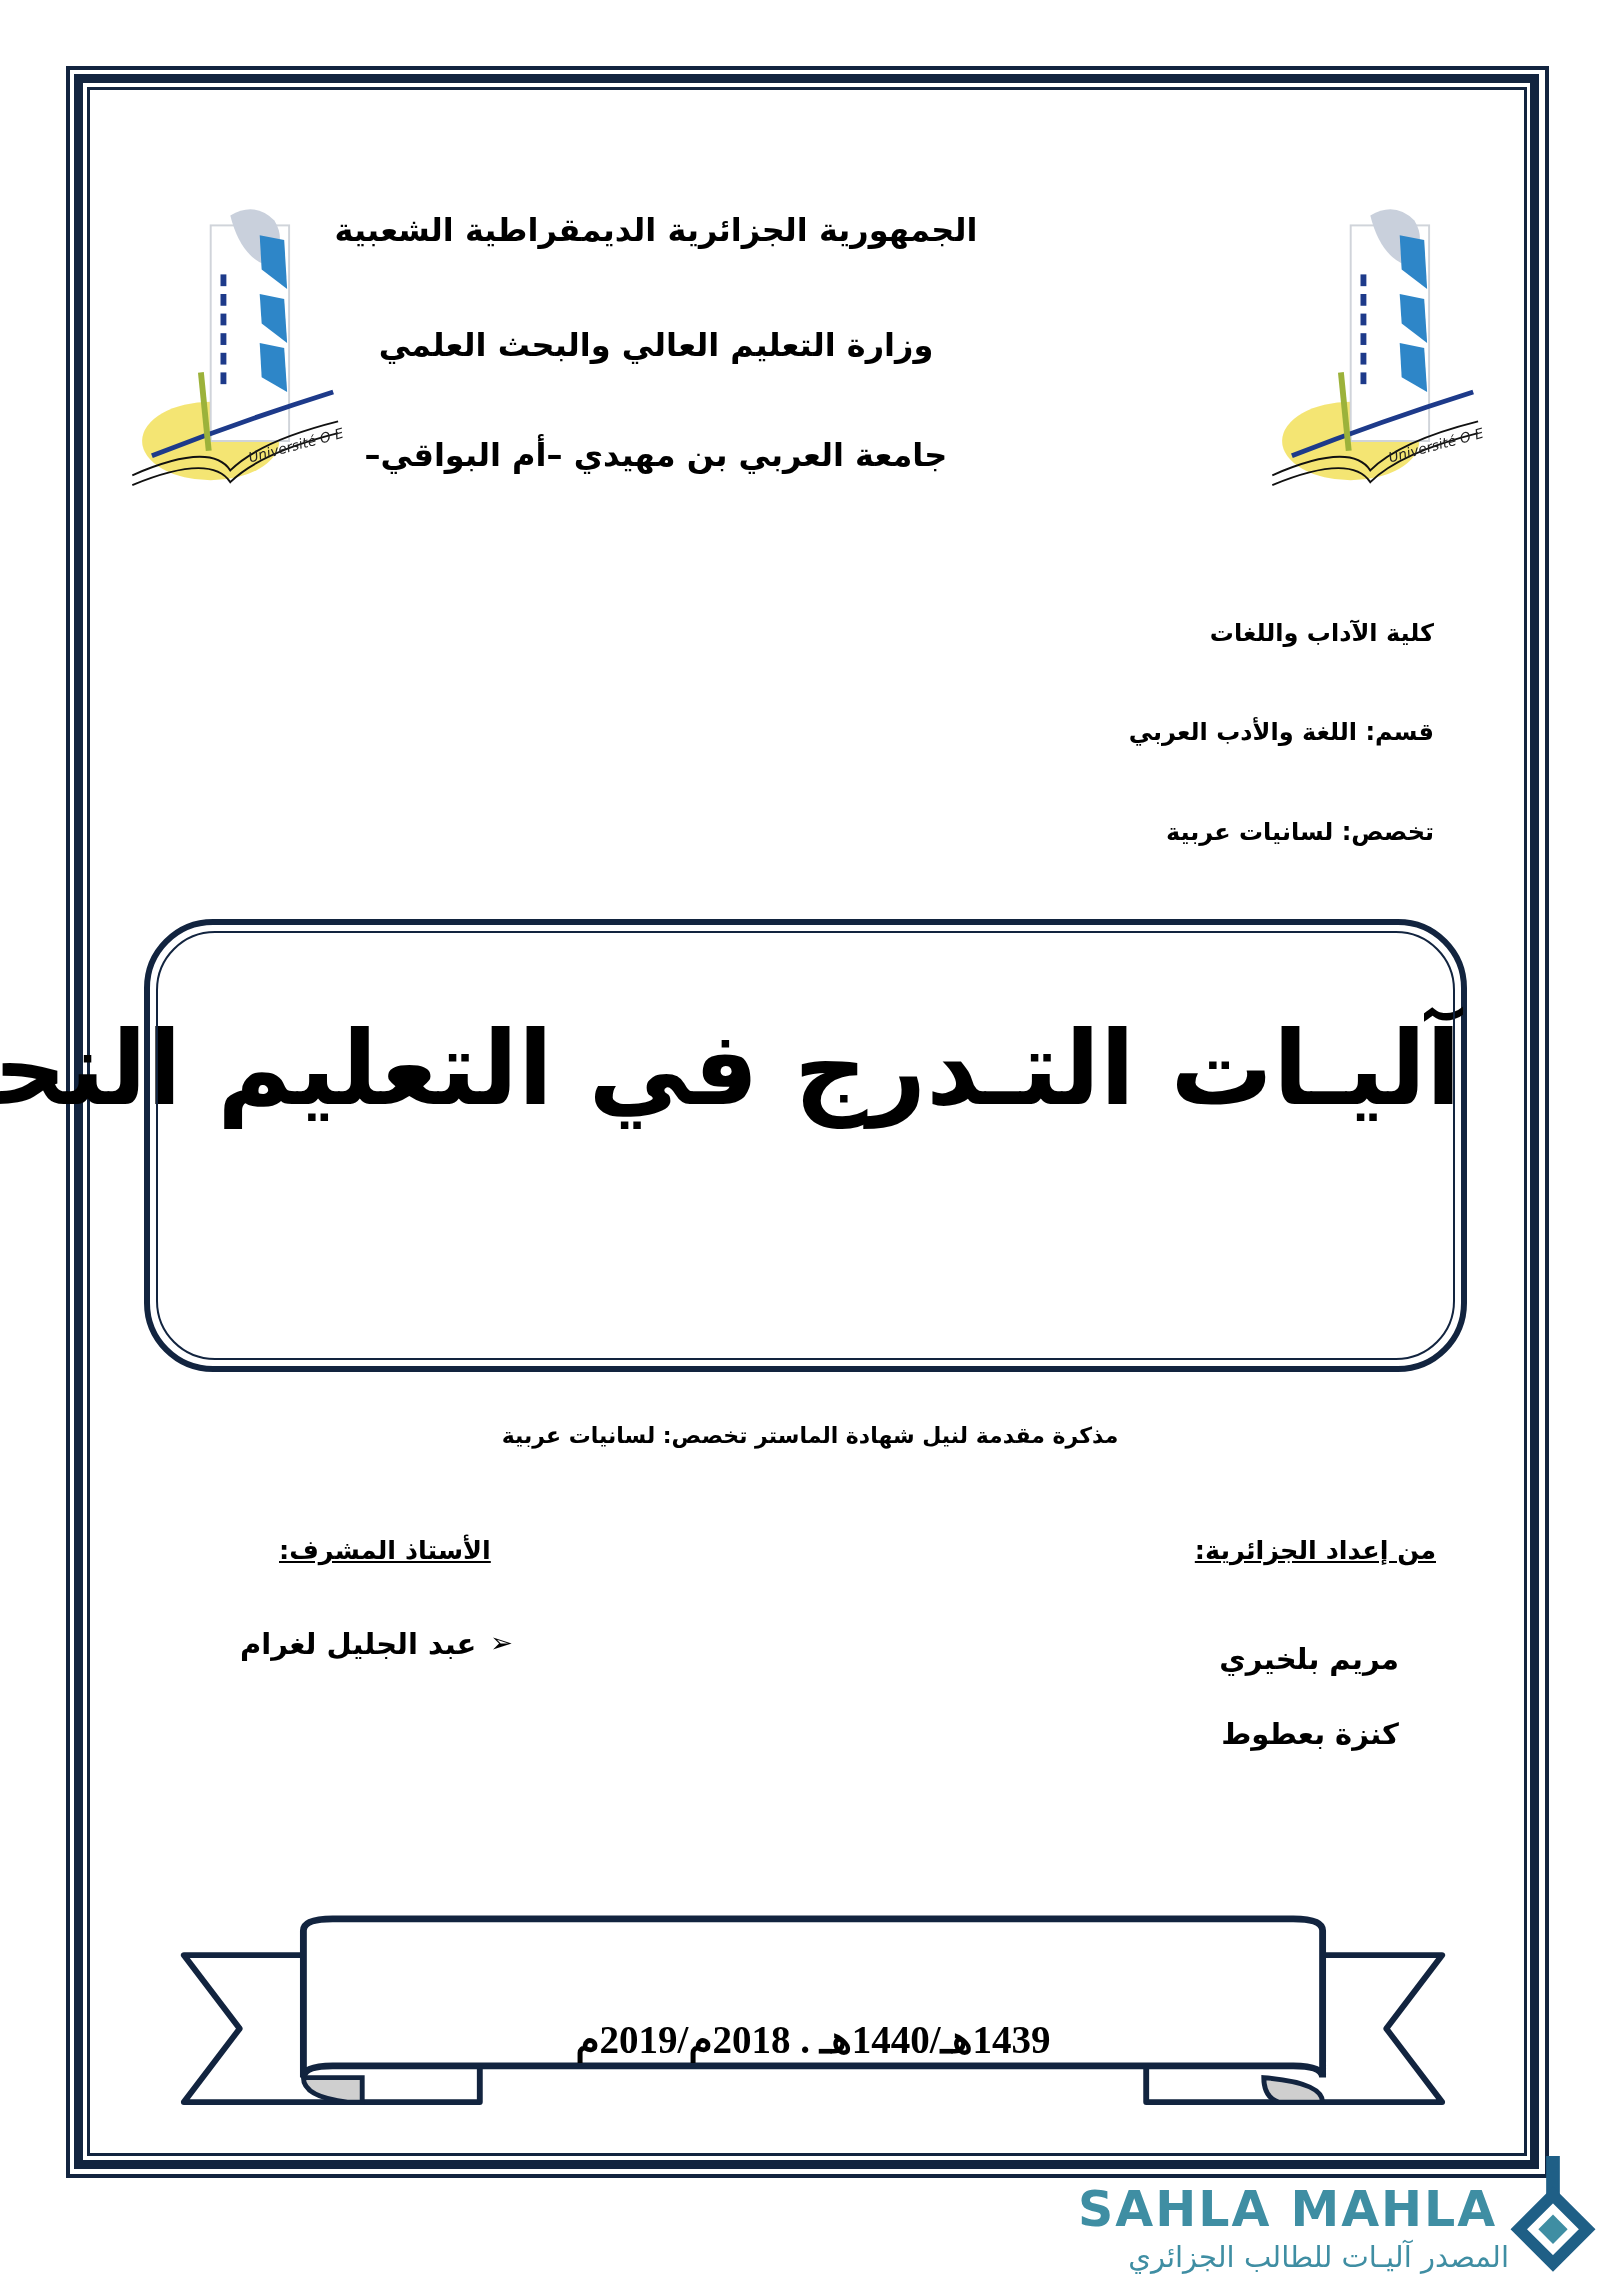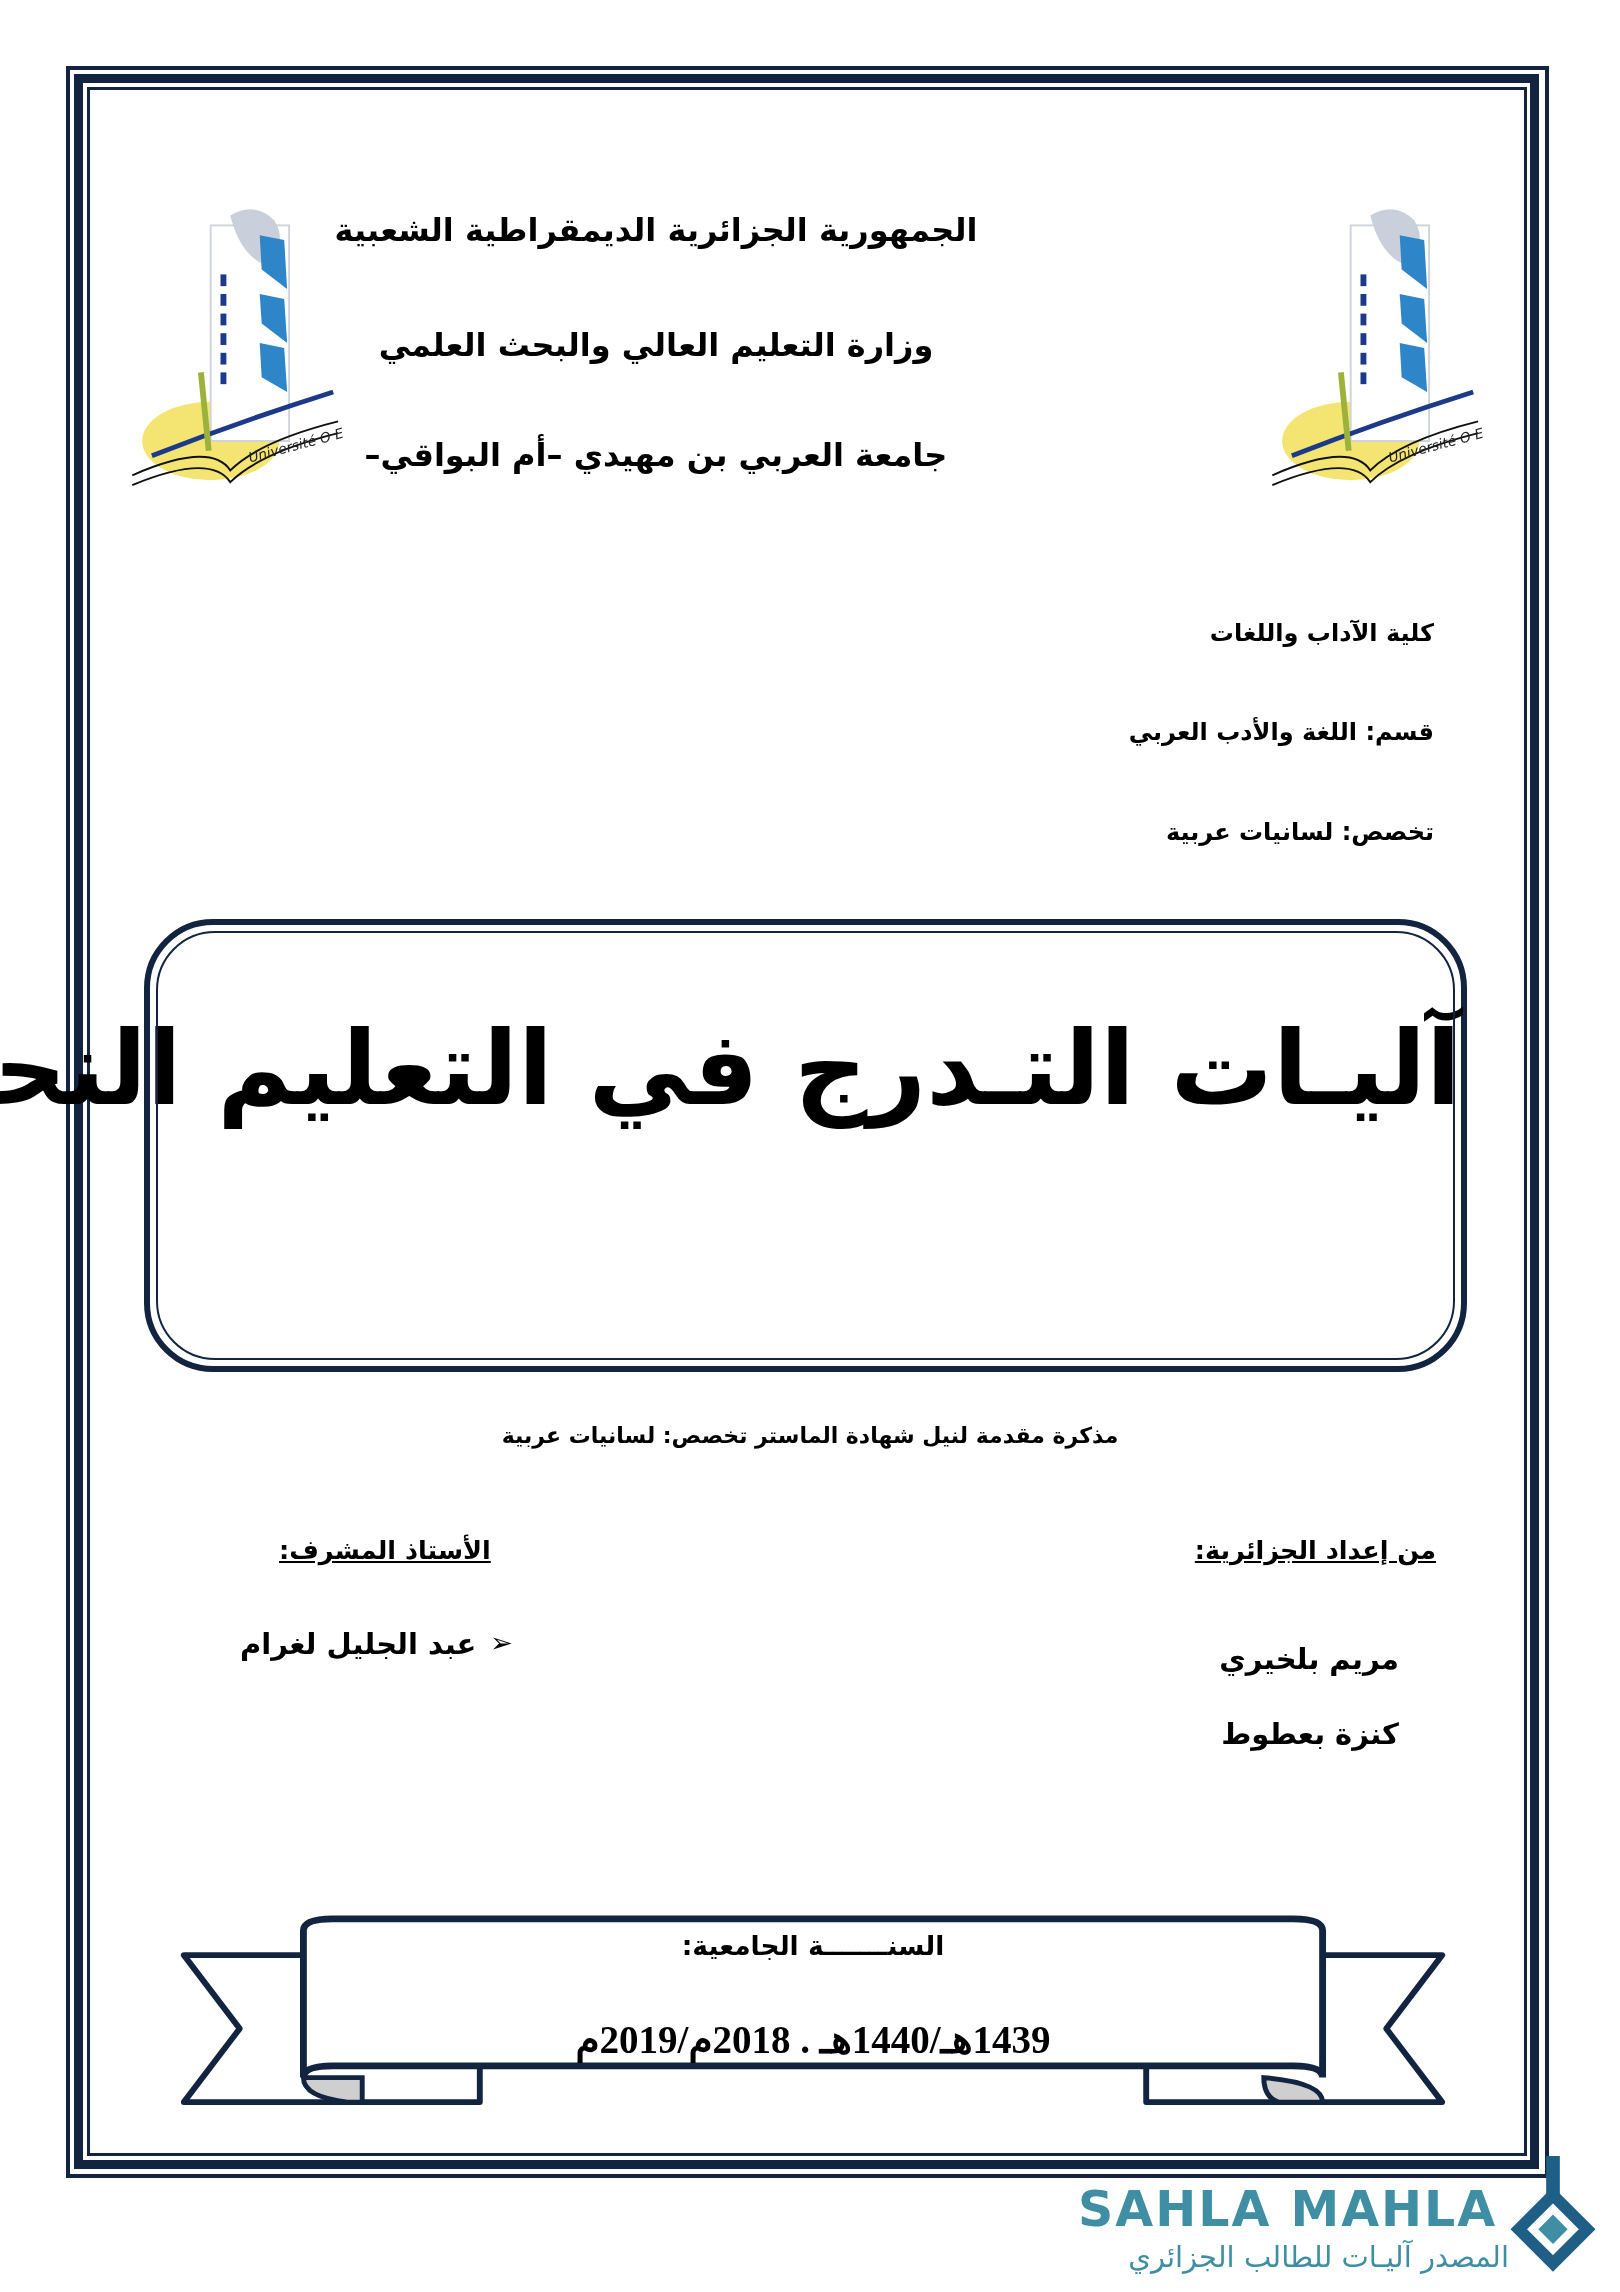--- a/index.html
+++ b/index.html
@@ -121,21 +121,20 @@
 
     <polygon points="8,55 310,55 310,205 8,205 65,130" fill="#ffffff" stroke="#12243f" stroke-width="6" stroke-linejoin="round"></polygon>
 
     <polygon points="1292,55 990,55 990,205 1292,205 1235,130" fill="#ffffff" stroke="#12243f" stroke-width="6" stroke-linejoin="round"></polygon>
 
     <path d="M130 180 Q130 200 175 205 L190 205 L190 180 Z" fill="#cfcfcf" stroke="#12243f" stroke-width="5"></path>
     <path d="M1110 180 Q1110 200 1125 205 L1170 205 Q1170 185 1110 180 Z" fill="#cfcfcf" stroke="#12243f" stroke-width="5"></path>
 
     <path d="M130 30 Q130 18 160 18 L1140 18 Q1170 18 1170 30 L1170 180 Q1170 168 1140 168 L160 168 Q130 168 130 180 Z" fill="#ffffff" stroke="#12243f" stroke-width="7"></path>
   </svg>
-  <div class="ar date-label" style="left:0; width:1274px; text-align:center; top:29px;">السنـــــــة الجامعية:</div>
   <div class="ar date-value" style="left:0; width:1274px; text-align:center; top:116px;">1439هـ/1440هـ . 2018م/2019م</div>
 </div>
 
 <div class="wm-en">SAHLA MAHLA</div>
 <div class="wm-ar">المصدر آليـات للطالب الجزائري</div>
 <div style="position:absolute; left:1509px; top:2156px; width:88px; height:127px;">
   <svg width="88" height="127" viewBox="0 0 90 130">
     <rect x="38" y="0" width="14" height="40" fill="#1f5f86"></rect>
     <polygon points="45,40 80,75 45,110 10,75" fill="none" stroke="#1f5f86" stroke-width="12"></polygon>
     <polygon points="45,60 60,75 45,90 30,75" fill="#3f8ea3"></polygon>

